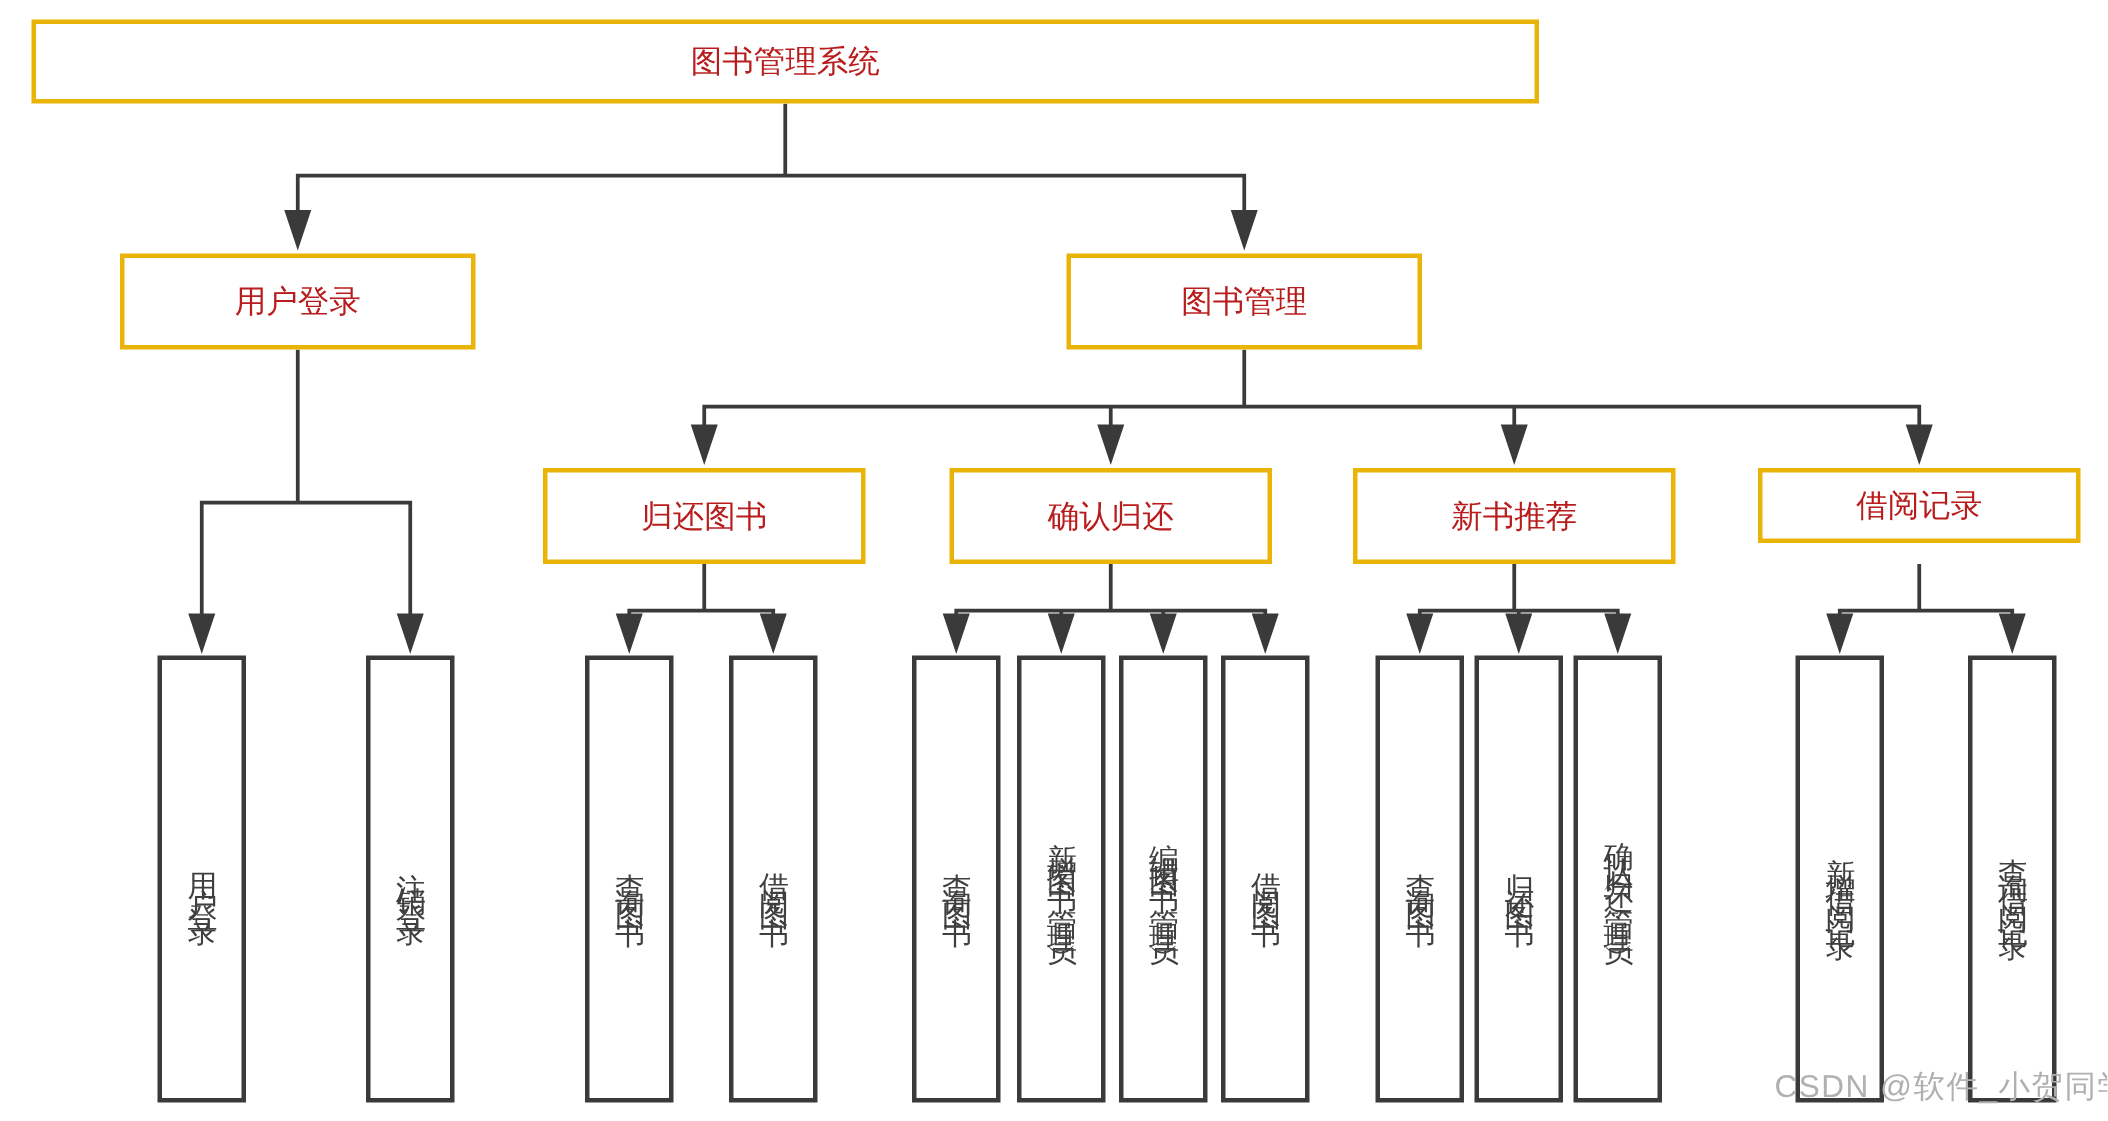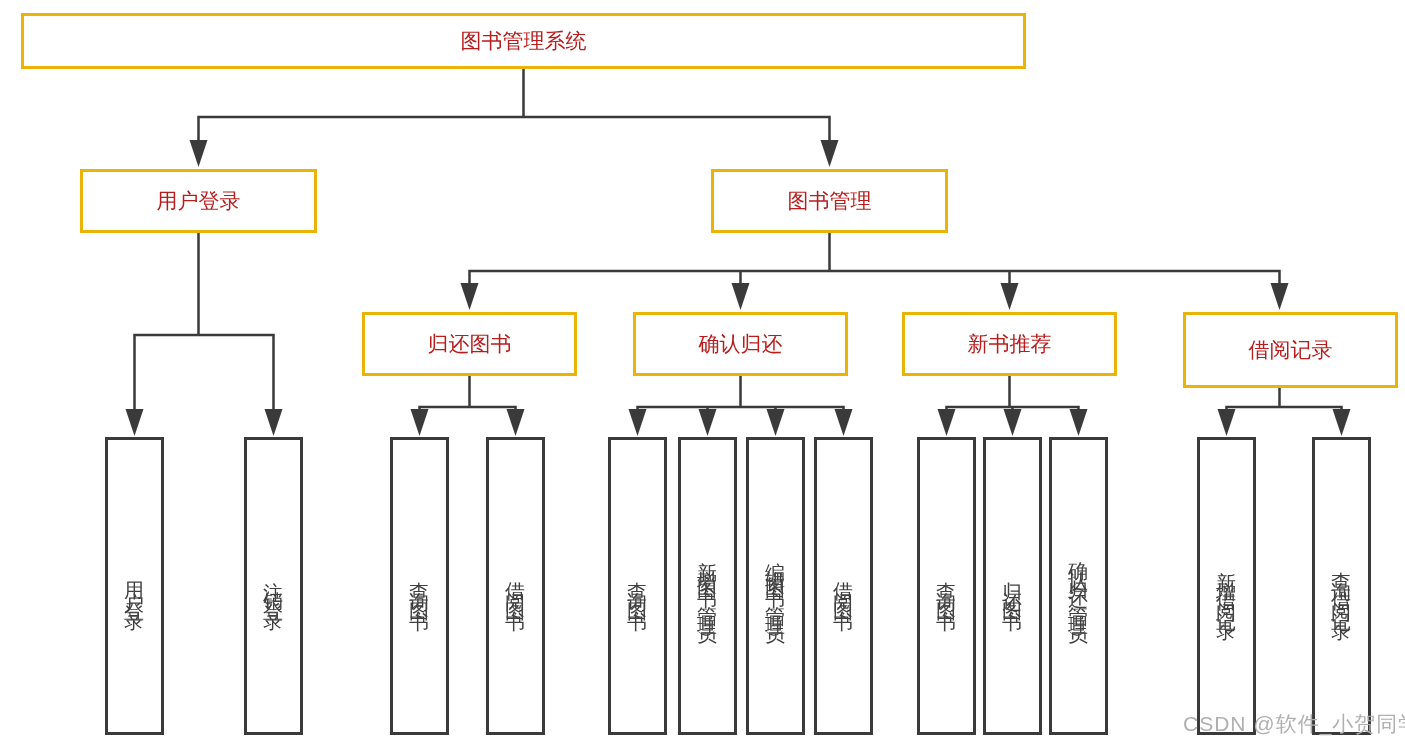--- a/index.html
+++ b/index.html
@@ -99,21 +99,21 @@
   </svg>
 
   <div class="node" style="left:21px; top:13px; width:1005px; height:56px;">图书管理系统</div>
 
   <div class="node" style="left:80px; top:169px; width:237px; height:64px;">用户登录</div>
   <div class="node" style="left:711px; top:169px; width:237px; height:64px;">图书管理</div>
 
   <div class="node" style="left:362px; top:312px; width:215px; height:64px;">归还图书</div>
   <div class="node" style="left:633px; top:312px; width:215px; height:64px;">确认归还</div>
   <div class="node" style="left:902px; top:312px; width:215px; height:64px;">新书推荐</div>
-  <div class="node" style="left:1172px; top:312px; width:215px; height:76px;margin-left:11px;">借阅记录</div>
+  <div class="node" style="left:1172px; top:312px; width:215px; height:50px;">借阅记录</div>
 
   <div class="leaf" style="left:105px;">用户登录</div>
   <div class="leaf" style="left:244px;">注销登录</div>
 
   <div class="leaf" style="left:390px;">查询图书</div>
   <div class="leaf" style="left:486px;">借阅图书</div>
 
   <div class="leaf" style="left:608px;">查询图书</div>
   <div class="leaf" style="left:678px; letter-spacing:9px;">新增图书（管理员）</div>
   <div class="leaf" style="left:746px; letter-spacing:9px;">编辑图书（管理员）</div>

